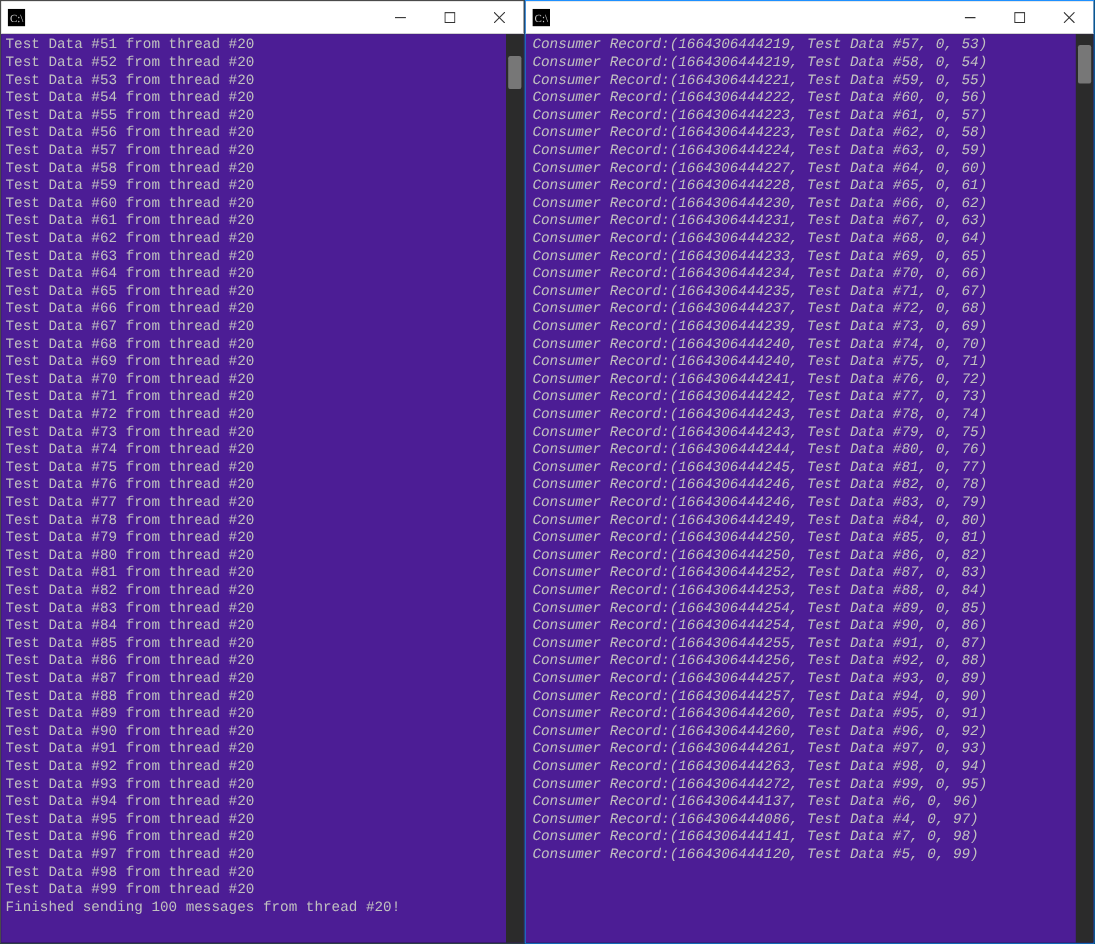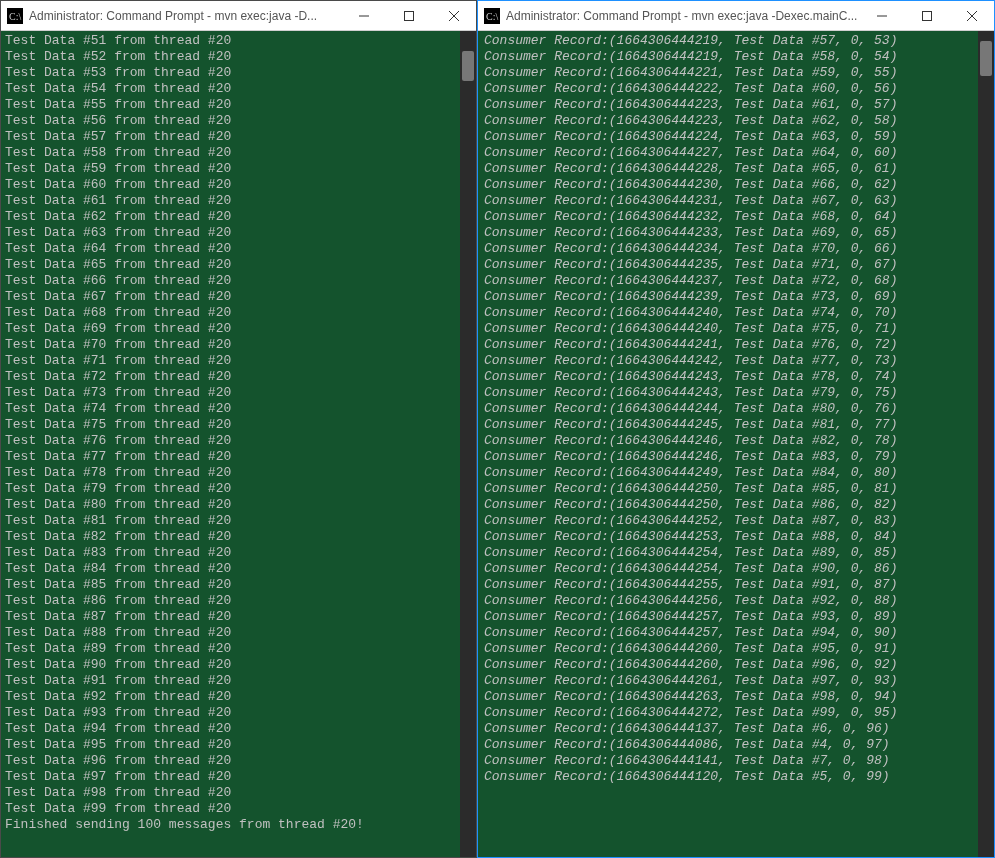--- a/index.html
+++ b/index.html
@@ -8,41 +8,40 @@
   .window { display: flex; flex-direction: column; background: #000; border: 1px solid #4a4a4a; position: relative; }
   .window.left { width: 477px; height: 858px; }
   .window.right { width: 518px; height: 858px; border: 1px solid #1e90ff; }
   .titlebar { height: 30px; background: #fff; display: flex; align-items: center; padding-left: 6px; font-size: 12px; color: #555; border-bottom: 1px solid #d0d0d0; }
   .titlebar .icon { width: 16px; height: 16px; margin-right: 6px; display:inline-flex; align-items:center; justify-content:center; }
   .titlebar .icon svg { width:16px; height:16px; }
   .titlebar .title-text { flex: 0 1 auto; white-space: nowrap; overflow: hidden; text-overflow: ellipsis; }
   .titlebar .spacer { flex: 1; }
   .win-btn { width: 45px; height: 29px; display: flex; align-items: center; justify-content: center; color: #333; }
   .win-btn svg { width: 10px; height: 10px; }
-  .console-body { flex: 1; background: #14532d; color: #c0c0c0; font-family: Consolas, "Courier New", monospace; font-size: 13px; line-height: 16px; padding: 2px 4px 2px 4px; white-space: pre; overflow: hidden; position: relative; }
+  .console-body { flex: 1; background: #4c1d95; color: #c0c0c0; font-family: Consolas, "Courier New", monospace; font-size: 13px; line-height: 16px; padding: 2px 4px 2px 4px; white-space: pre; overflow: hidden; position: relative; }
   .window.right .console-line { padding-left: 2px; font-style: italic; }
   .scrollbar { position: absolute; top: 30px; right: 0; width: 16px; bottom: 0; background: #2b2b2b; }
   .scroll-thumb { position:absolute; left:2px; right:2px; background:#777; border-radius:2px; }
   .window.left .scroll-thumb { top: 20px; height: 30px; }
   .window.right .scroll-thumb { top: 10px; height: 35px; }
 </style>
 </head>
 <body>
 
 <div class="desktop">
 
   <div class="window left">
     <div class="titlebar">
       <span class="icon">
         <svg viewBox="0 0 16 16">
             <rect x="0" y="0" width="16" height="16" fill="#000"></rect>
             <text x="2" y="12" font-size="10" fill="#ccc" font-family="Consolas">C:\</text>
           </svg>
       </span>
-      <span class="title-text">Administrator: Command Prompt - mvn  exec:java -D...</span>
       <span class="spacer"></span>
       <div class="win-btn">
         <svg viewBox="0 0 10 10">
             <line x1="0" y1="5" x2="10" y2="5" stroke="currentColor" stroke-width="1"></line>
           </svg>
       </div>
       <div class="win-btn">
         <svg viewBox="0 0 10 10">
             <rect x="0.5" y="0.5" width="9" height="9" fill="none" stroke="currentColor" stroke-width="1"></rect>
           </svg>
@@ -61,21 +60,20 @@
   </div>
 
   <div class="window right">
     <div class="titlebar">
       <span class="icon">
         <svg viewBox="0 0 16 16">
             <rect x="0" y="0" width="16" height="16" fill="#000"></rect>
             <text x="2" y="12" font-size="10" fill="#ccc" font-family="Consolas">C:\</text>
           </svg>
       </span>
-      <span class="title-text">Administrator: Command Prompt - mvn  exec:java -Dexec.mainC...</span>
       <span class="spacer"></span>
       <div class="win-btn">
         <svg viewBox="0 0 10 10">
             <line x1="0" y1="5" x2="10" y2="5" stroke="currentColor" stroke-width="1"></line>
           </svg>
       </div>
       <div class="win-btn">
         <svg viewBox="0 0 10 10">
             <rect x="0.5" y="0.5" width="9" height="9" fill="none" stroke="currentColor" stroke-width="1"></rect>
           </svg>

